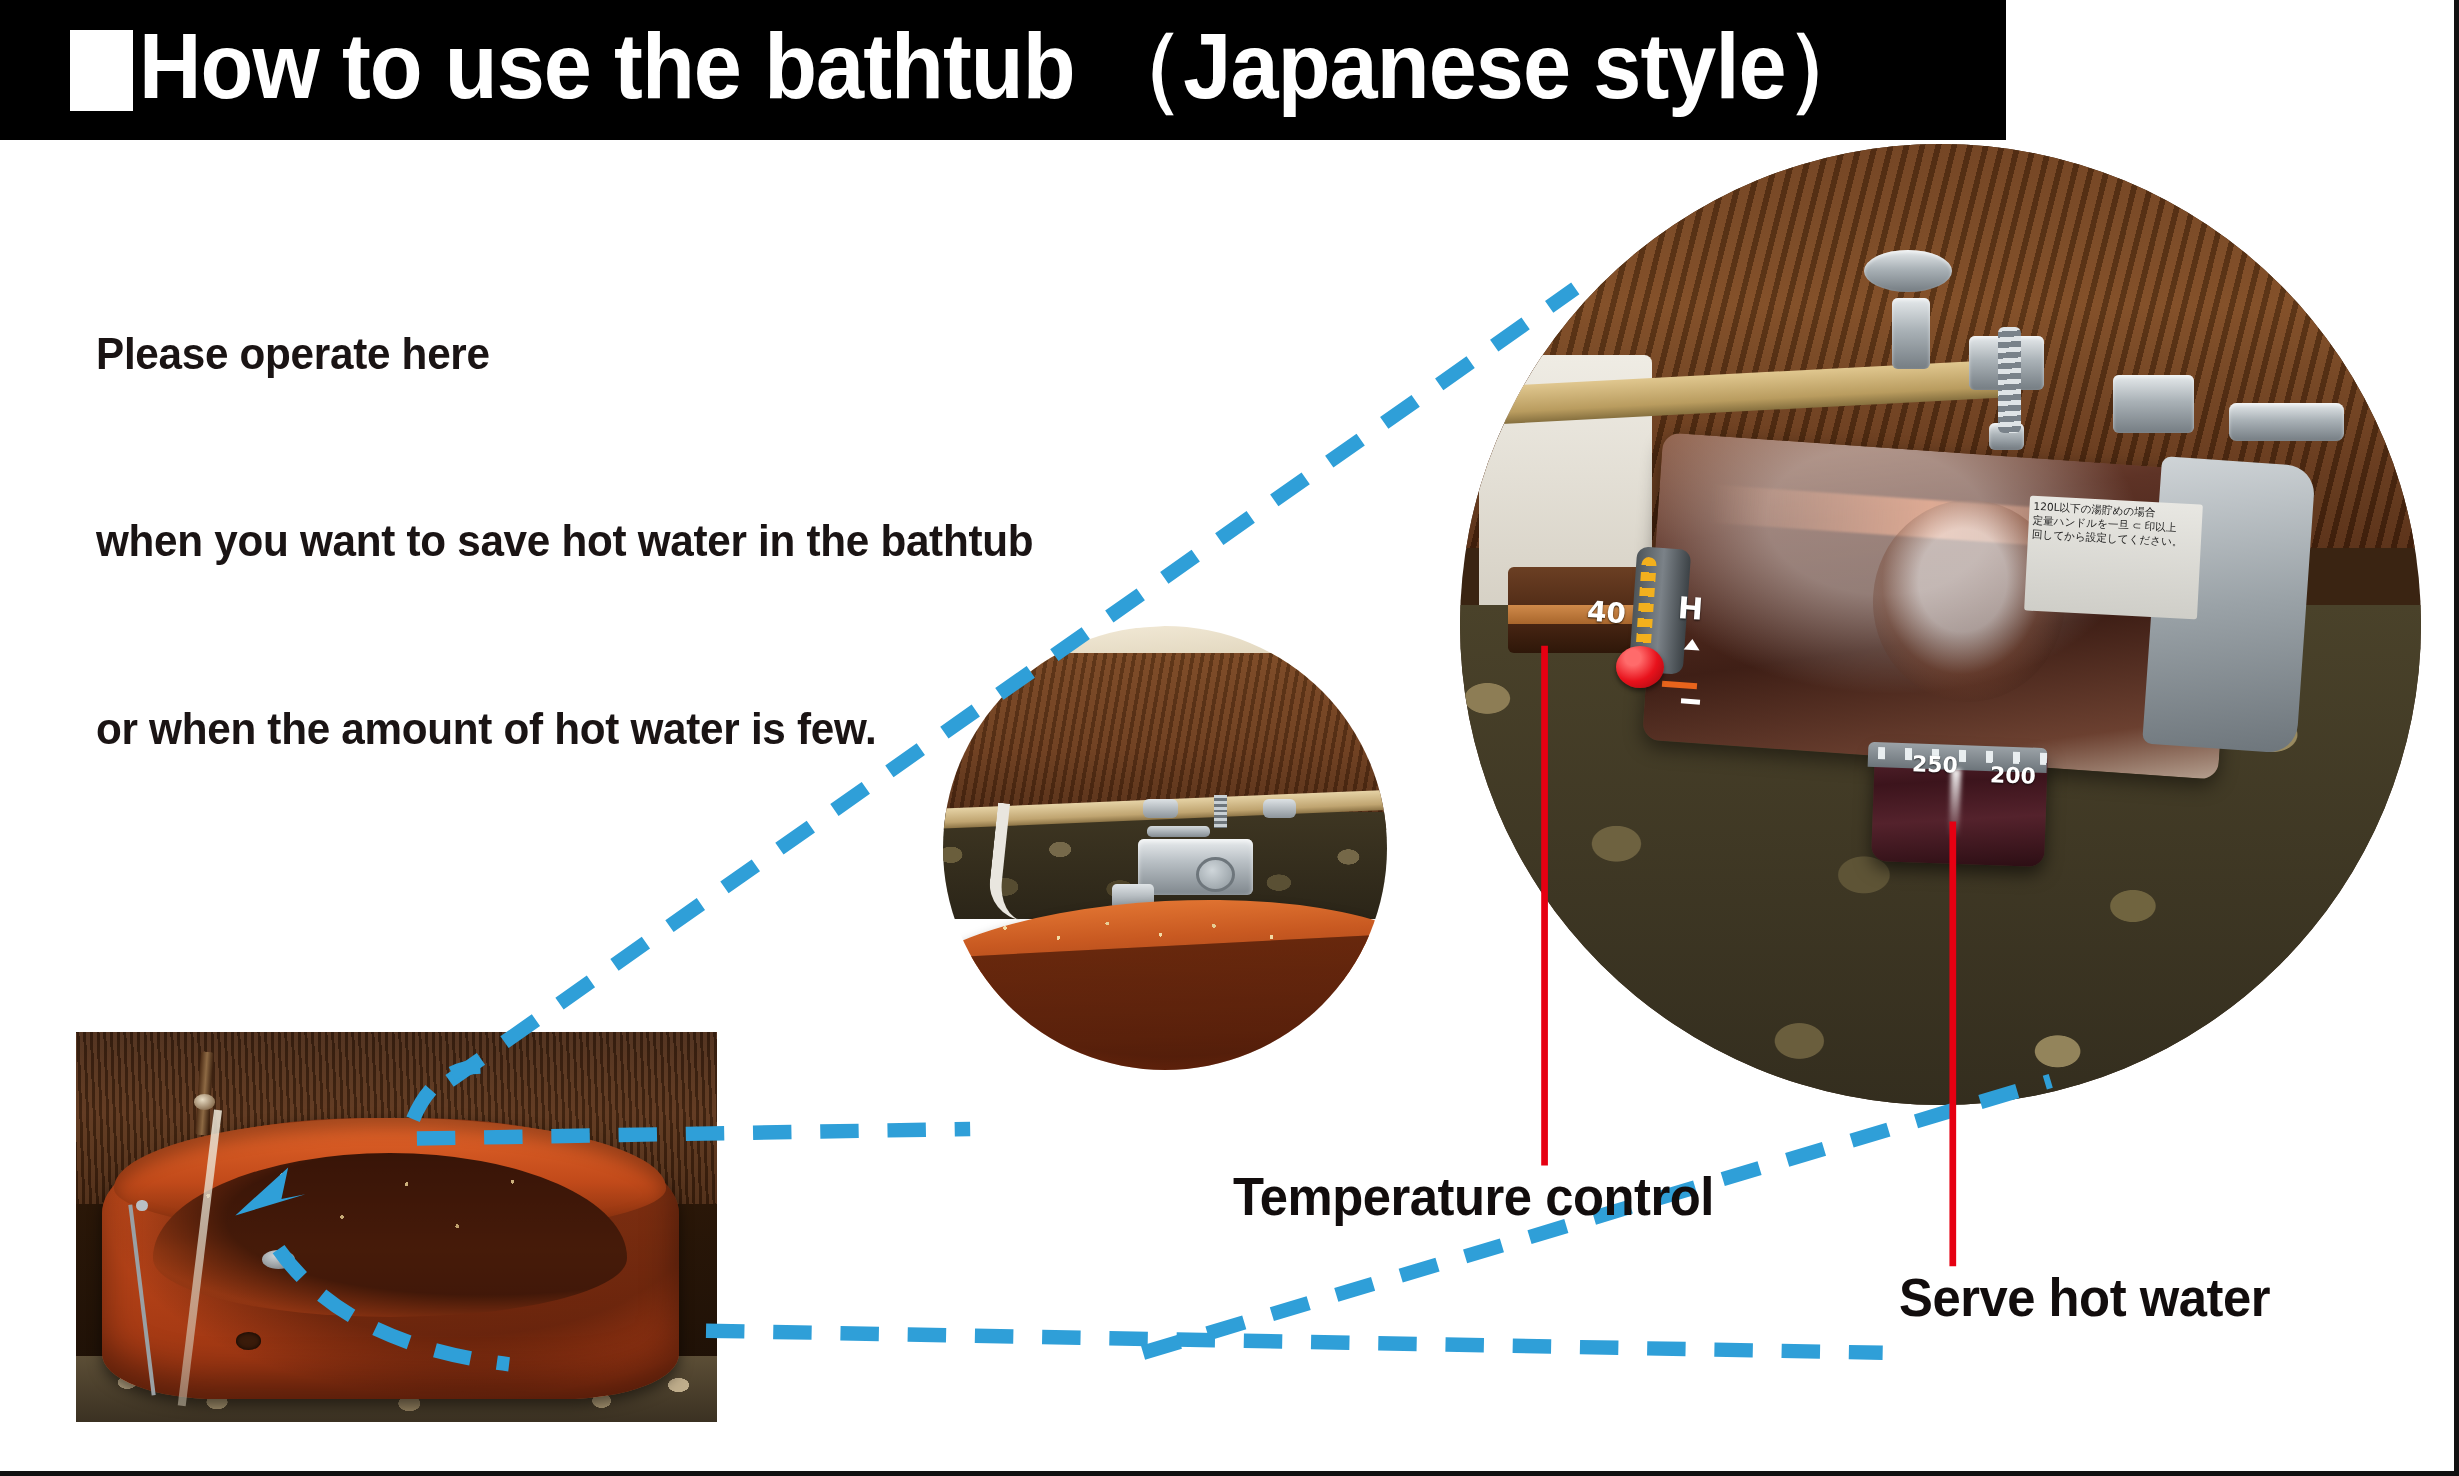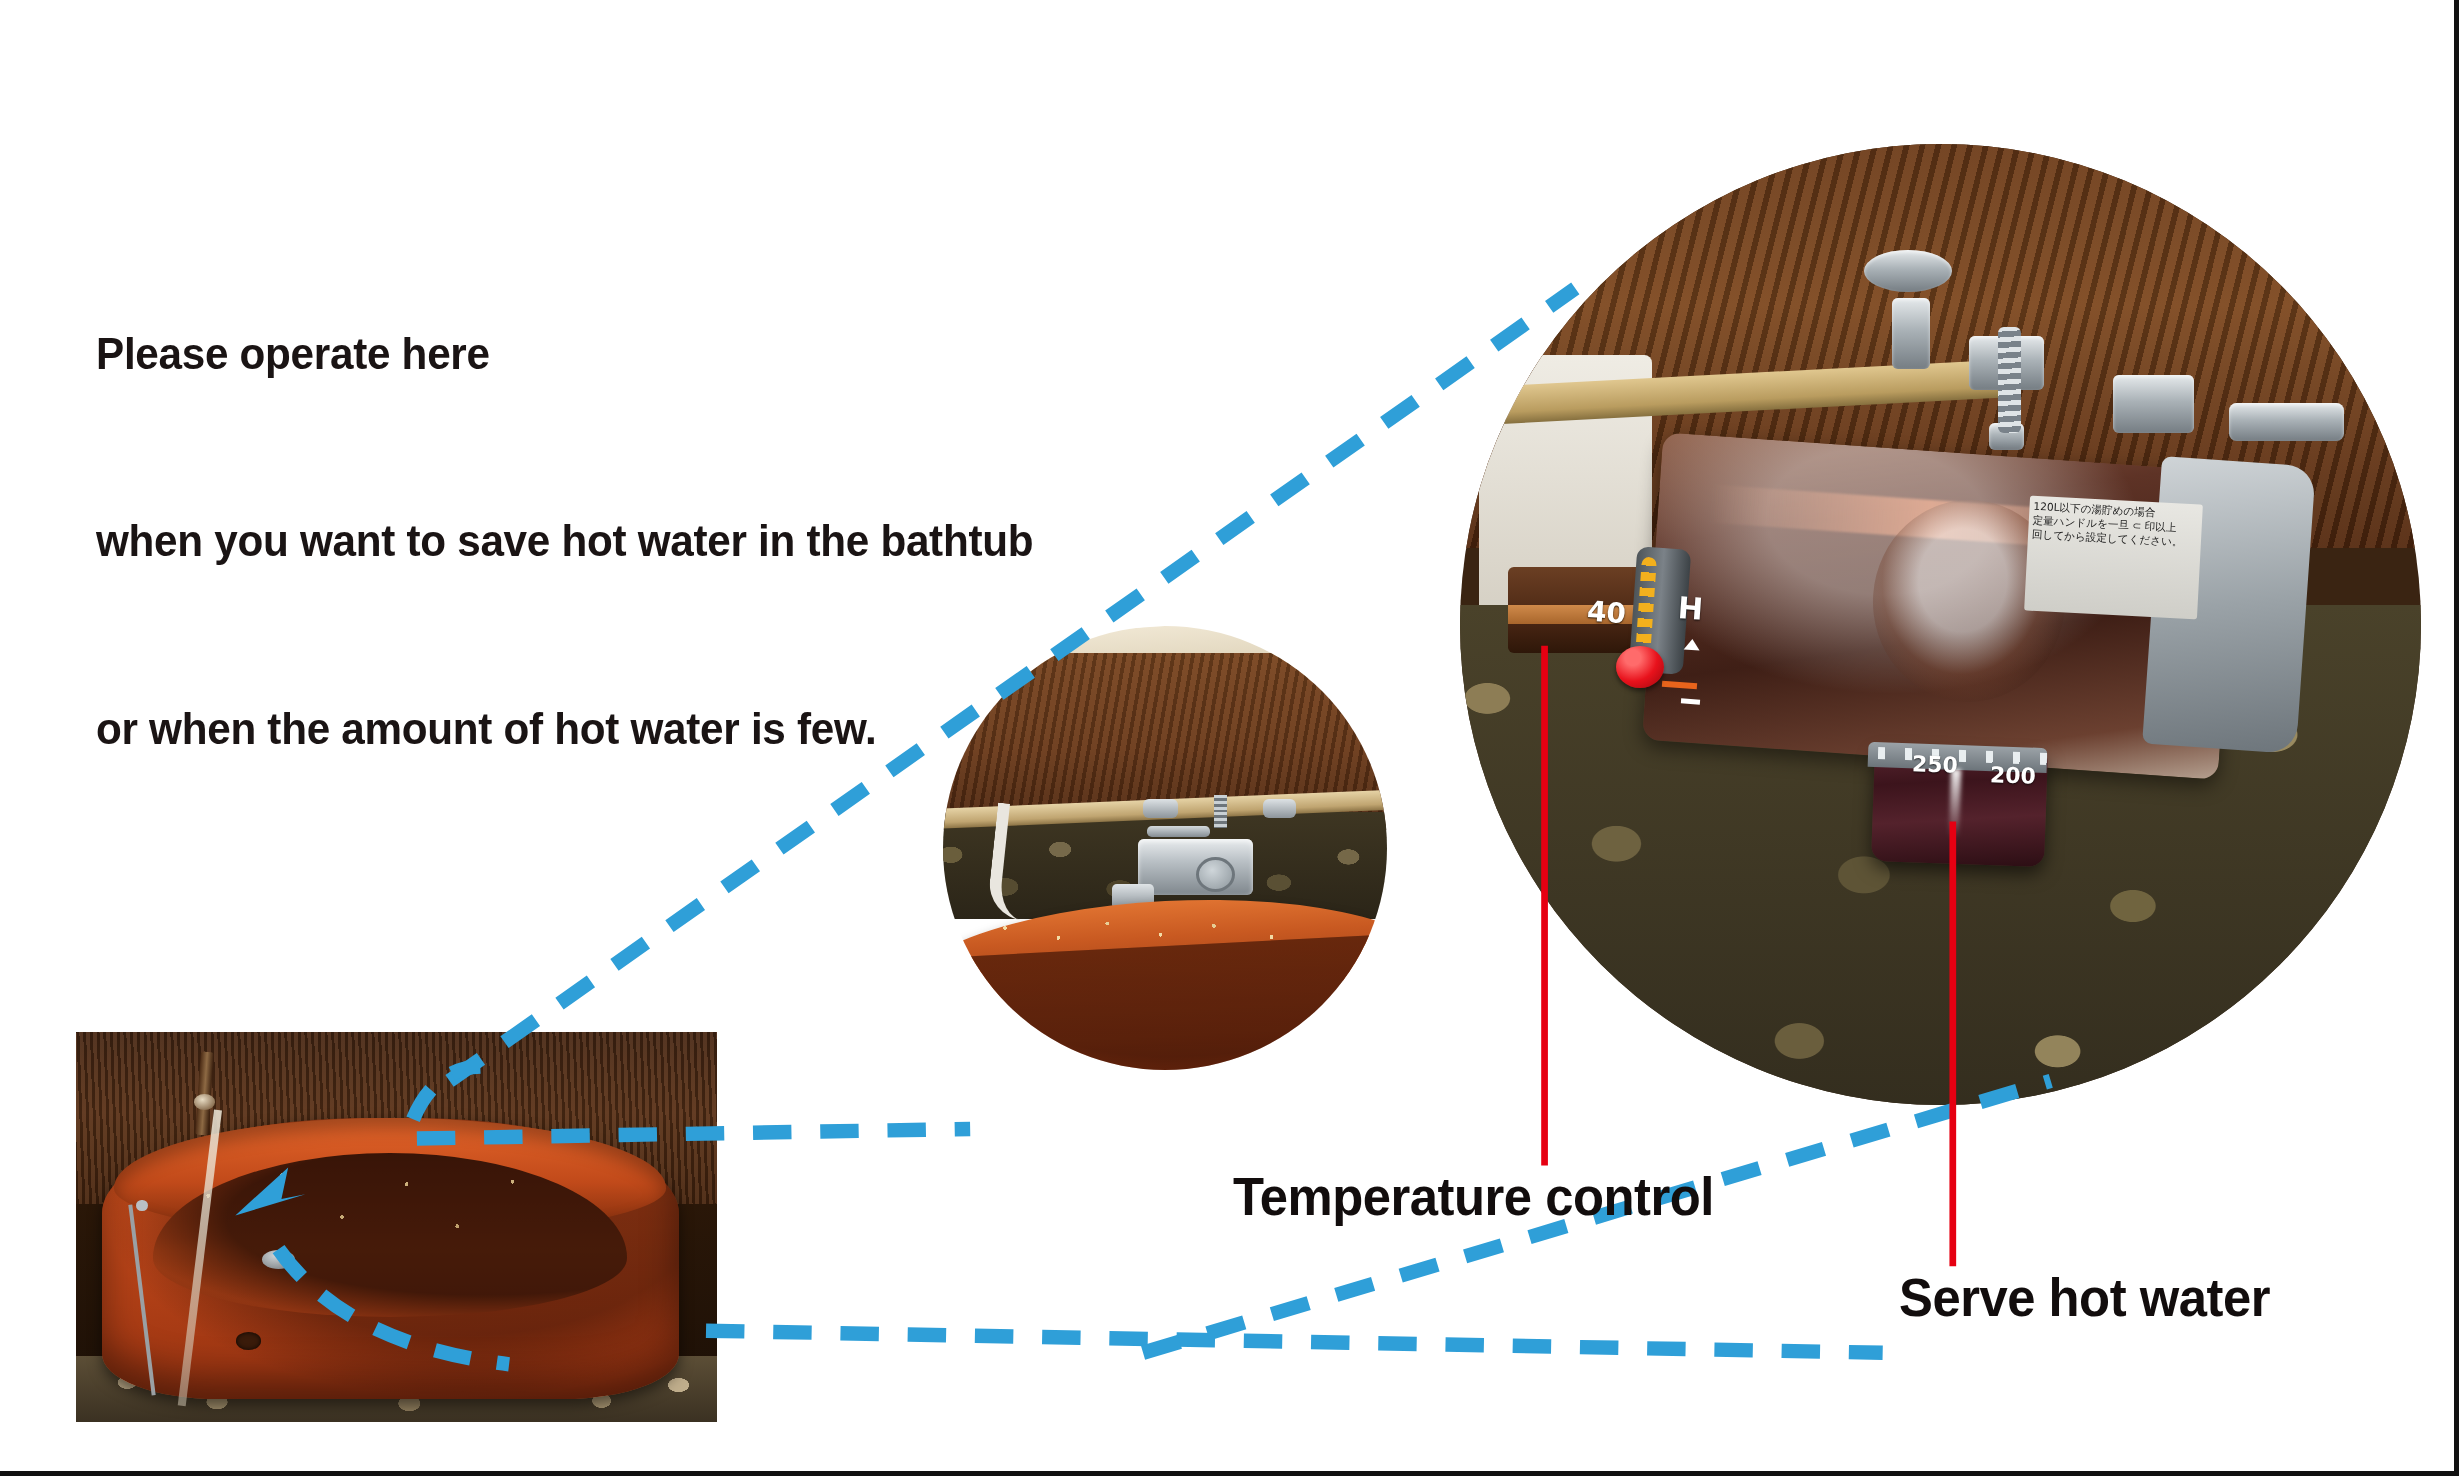--- a/index.html
+++ b/index.html
@@ -463,20 +463,24 @@
     transform-origin:left top;
   }
   #label-temperature{left:1233px;top:1165px;}
   #label-serve{left:1899px;top:1266px;}
 </style>
 </head>
 <body>
 
 <div id="page">
 
+  <div id="title-bar">
+    <div id="title-bullet"></div>
+    <div id="title-text">How to use the bathtub （Japanese style）</div>
+  </div>
 
   <div id="instructions">
     <div>Please operate here</div>
     <div>when you want to save hot water in the bathtub</div>
     <div>or when the amount of hot water is few.</div>
   </div>
 
   <div id="photo-bathtub">
     <div class="tub-wall"></div>
     <div class="tub-wall2"></div>

